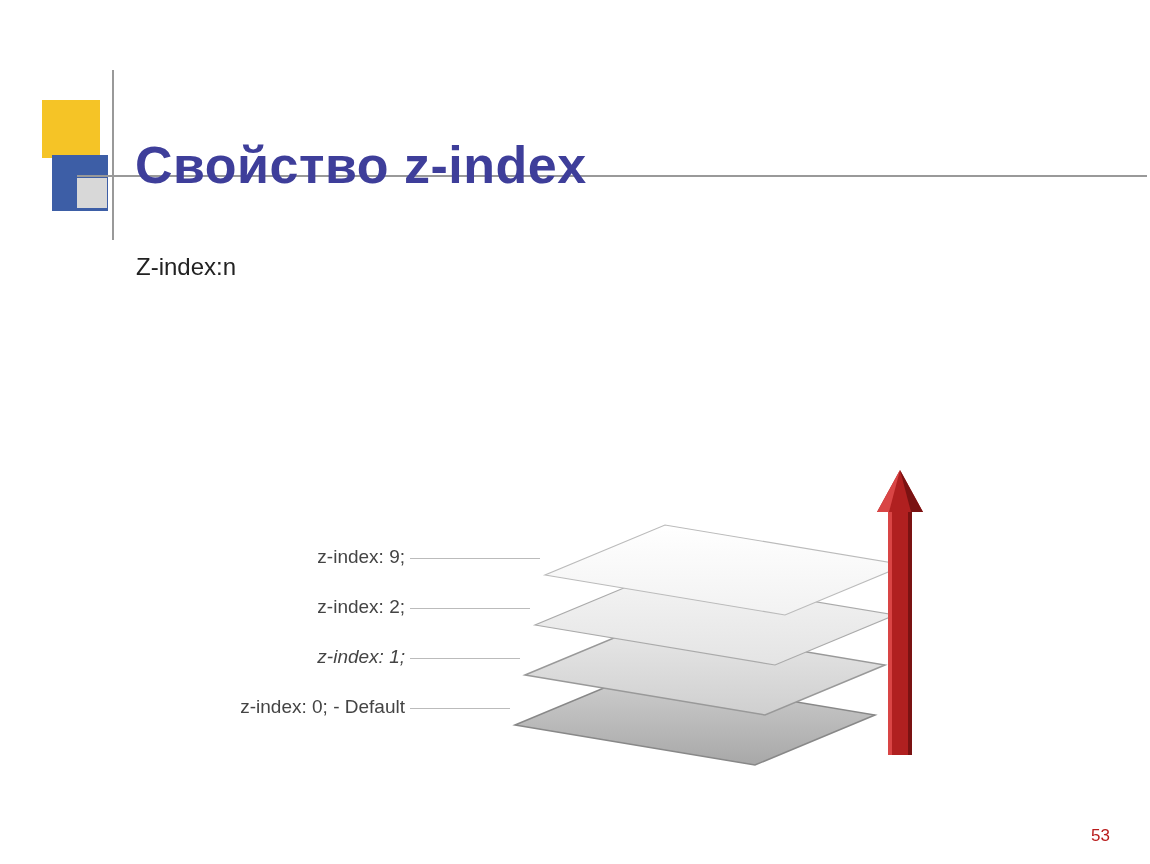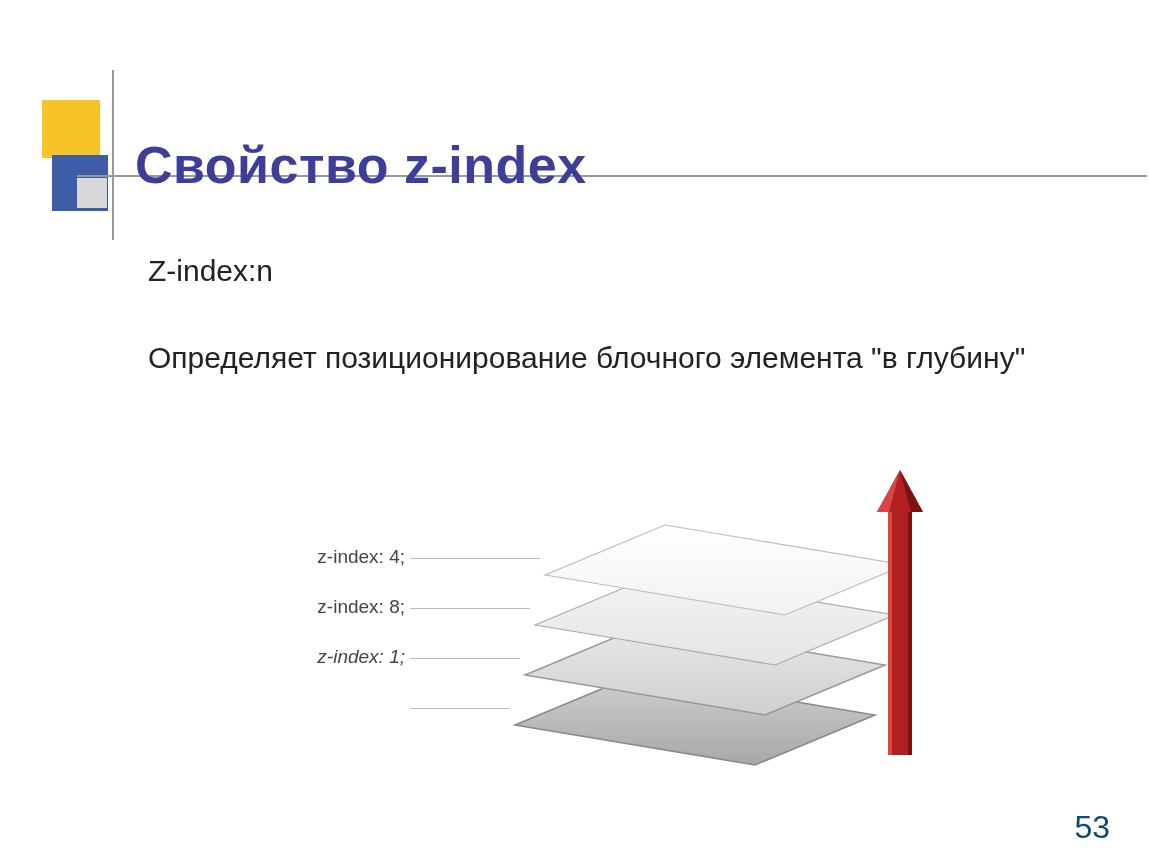--- a/index.html
+++ b/index.html
@@ -68,23 +68,23 @@
     left: 135px;
     font-size: 52px;
     color: #3e3e9a;
     font-weight: 700;
     letter-spacing: 0.5px;
   }
 
   .body {
     position: absolute;
     top: 248px;
-    left: 148px;
+    left: 136px;
     width: 920px;
-    font-size: 30px;
+    font-size: 24px;
     color: #222;
     line-height: 1.55;
   }
   .body .para1 {
     margin: 0 0 40px 0;
   }
   .body .para2 {
     margin: 0;
   }
 
@@ -107,53 +107,53 @@
   .layer-leader {
     position: absolute;
     height: 0;
     border-top: 1.5px solid #bbb;
   }
 
   .page-num {
     position: absolute;
     bottom: 18px;
     right: 40px;
-    font-size: 32px;
-    color: #0c4a6e;
+    font-size: 17px;
+    color: #b91c1c;
   }
 </style>
 </head>
 <body>
 
 <div class="deco">
   <div class="sq-yellow"></div>
   <div class="sq-blue"></div>
   <div class="sq-gray"></div>
   <div class="vline"></div>
   <div class="hline"></div>
 </div>
 
 <h1 class="title">Свойство z-index</h1>
 
 <div class="body">
   <p class="para1">Z-index:n</p>
-  <p class="para2">Определяет позиционирование блочного элемента "в глубину"</p>
 </div>
 
 <div class="diagram">
 
-  <div class="layer-label" style="left:-30px; top:86px;">z-index: 4;</div>
+  <div class="layer-label" style="left:-30px; top:86px;">z-index: 9;</div>
   <div class="layer-leader" style="left:145px; top:98px; width:130px;"></div>
 
-  <div class="layer-label" style="left:-30px; top:136px;">z-index: 8;</div>
+  <div class="layer-label" style="left:-30px; top:136px;">z-index: 2;</div>
   <div class="layer-leader" style="left:145px; top:148px; width:120px;"></div>
 
   <div class="layer-label" style="left:-30px; top:186px;font-style:italic;">z-index: 1;</div>
   <div class="layer-leader" style="left:145px; top:198px; width:110px;"></div>
 
+  <div class="layer-label" style="left:-70px; top:236px; width:210px;">z-index: 0; - Default</div>
   <div class="layer-leader" style="left:145px; top:248px; width:100px;"></div>
 
   <svg width="440" height="320" viewBox="0 0 440 320" style="position:absolute; left:230px; top:0;">
 
     <defs>
       <linearGradient id="g0" x1="0%" y1="0%" x2="0%" y2="100%">
         <stop offset="0%" stop-color="#cfcfcf"></stop>
         <stop offset="100%" stop-color="#a8a8a8"></stop>
       </linearGradient>
       <linearGradient id="g1" x1="0%" y1="0%" x2="0%" y2="100%">

